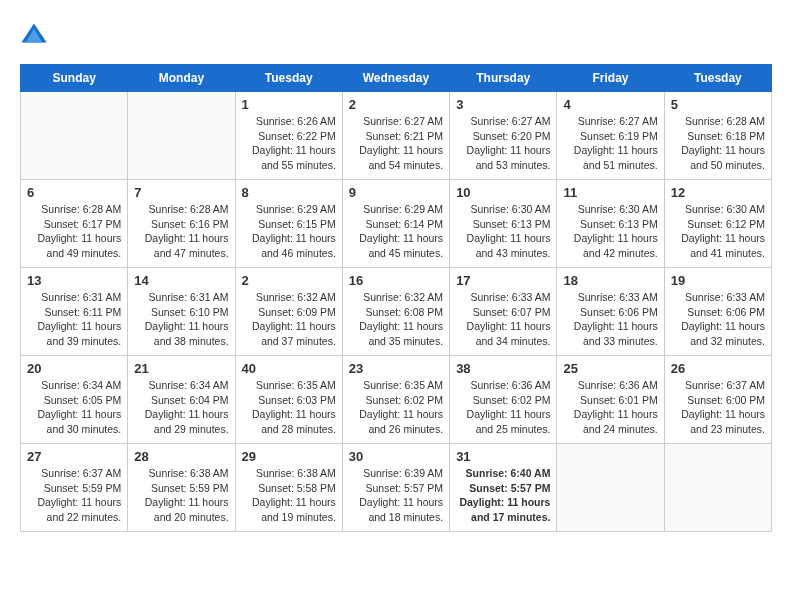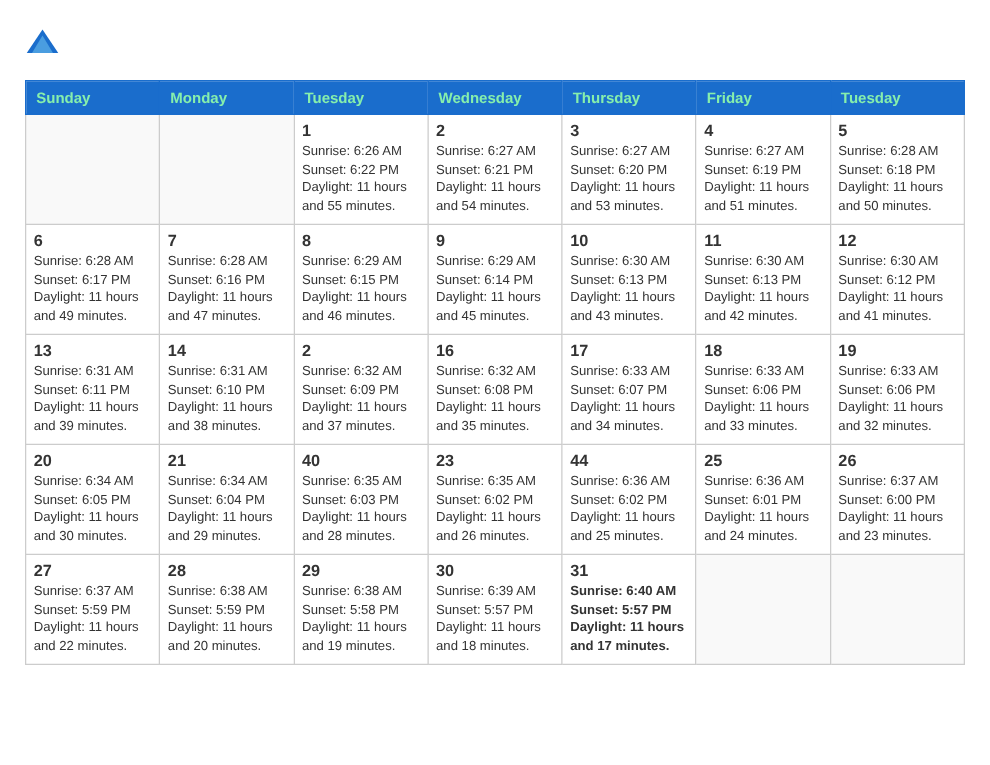--- a/index.html
+++ b/index.html
@@ -46,22 +46,22 @@
       font-size: 16px;
       color: #555;
     }
     .calendar {
       width: 100%;
       border-collapse: collapse;
       font-size: 11px;
     }
     .calendar th {
       background-color: #1a6dcc;
-      color: #86efac;
-      text-align: left;
+      color: #ffffff;
+      text-align: center;
       padding: 6px 8px;
       font-size: 12px;
       font-weight: bold;
       border: 1px solid #1a6dcc;
     }
     .calendar td {
       border: 1px solid #ccc;
       vertical-align: top;
       padding: 5px 6px;
       width: 106px;
@@ -74,20 +74,21 @@
     .day-number {
       font-weight: bold;
       font-size: 13px;
       color: #333;
       margin-bottom: 2px;
     }
     .day-info {
       color: #333;
       font-size: 10.5px;
       line-height: 1.4;
+      text-align: right;
     }
     tr.week-row td {
       height: 88px;
     }
   </style>
 </head>
 <body>
 
 <div class="header">
   <div class="logo">
@@ -262,21 +263,21 @@
 Sunset: 6:03 PM
 Daylight: 11 hours and 28 minutes.</div>
         </td>
         <td>
           <div class="day-number">23</div>
           <div class="day-info" style="white-space: pre-line;">Sunrise: 6:35 AM
 Sunset: 6:02 PM
 Daylight: 11 hours and 26 minutes.</div>
         </td>
         <td>
-          <div class="day-number">44</div>
+          <div class="day-number">38</div>
           <div class="day-info" style="white-space: pre-line;">Sunrise: 6:36 AM
 Sunset: 6:02 PM
 Daylight: 11 hours and 25 minutes.</div>
         </td>
         <td>
           <div class="day-number">25</div>
           <div class="day-info" style="white-space: pre-line;">Sunrise: 6:36 AM
 Sunset: 6:01 PM
 Daylight: 11 hours and 24 minutes.</div>
         </td>

